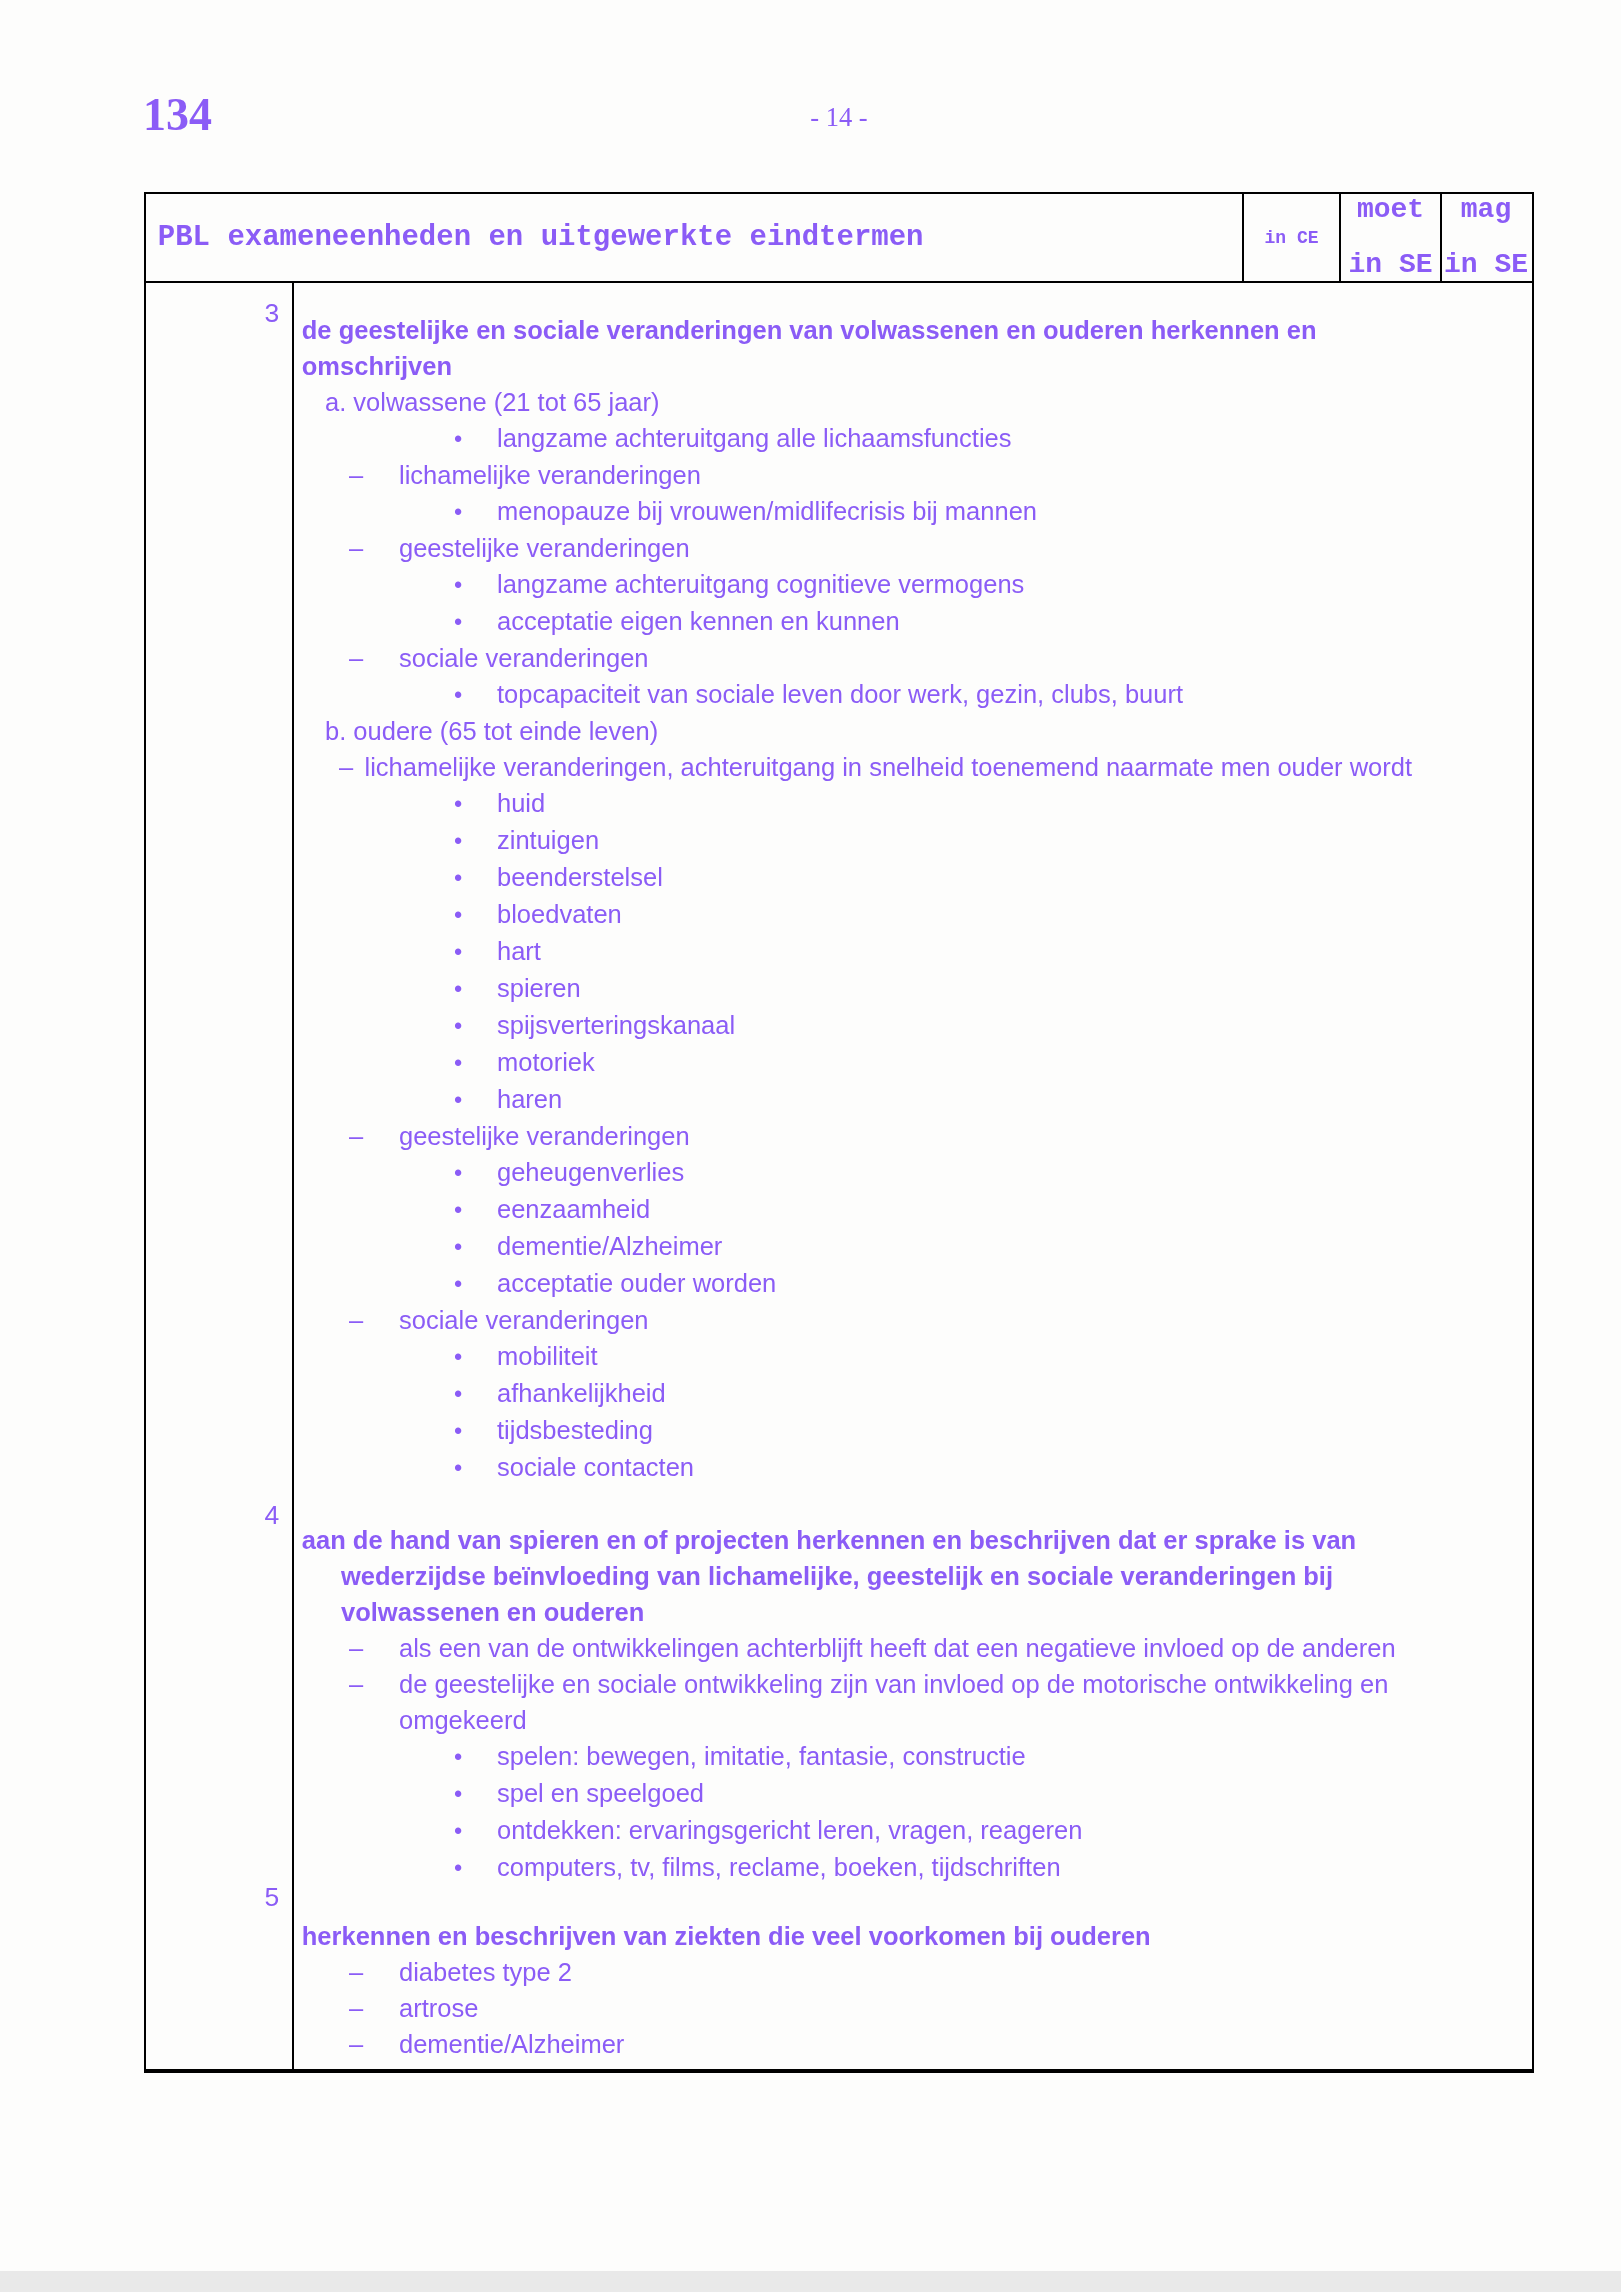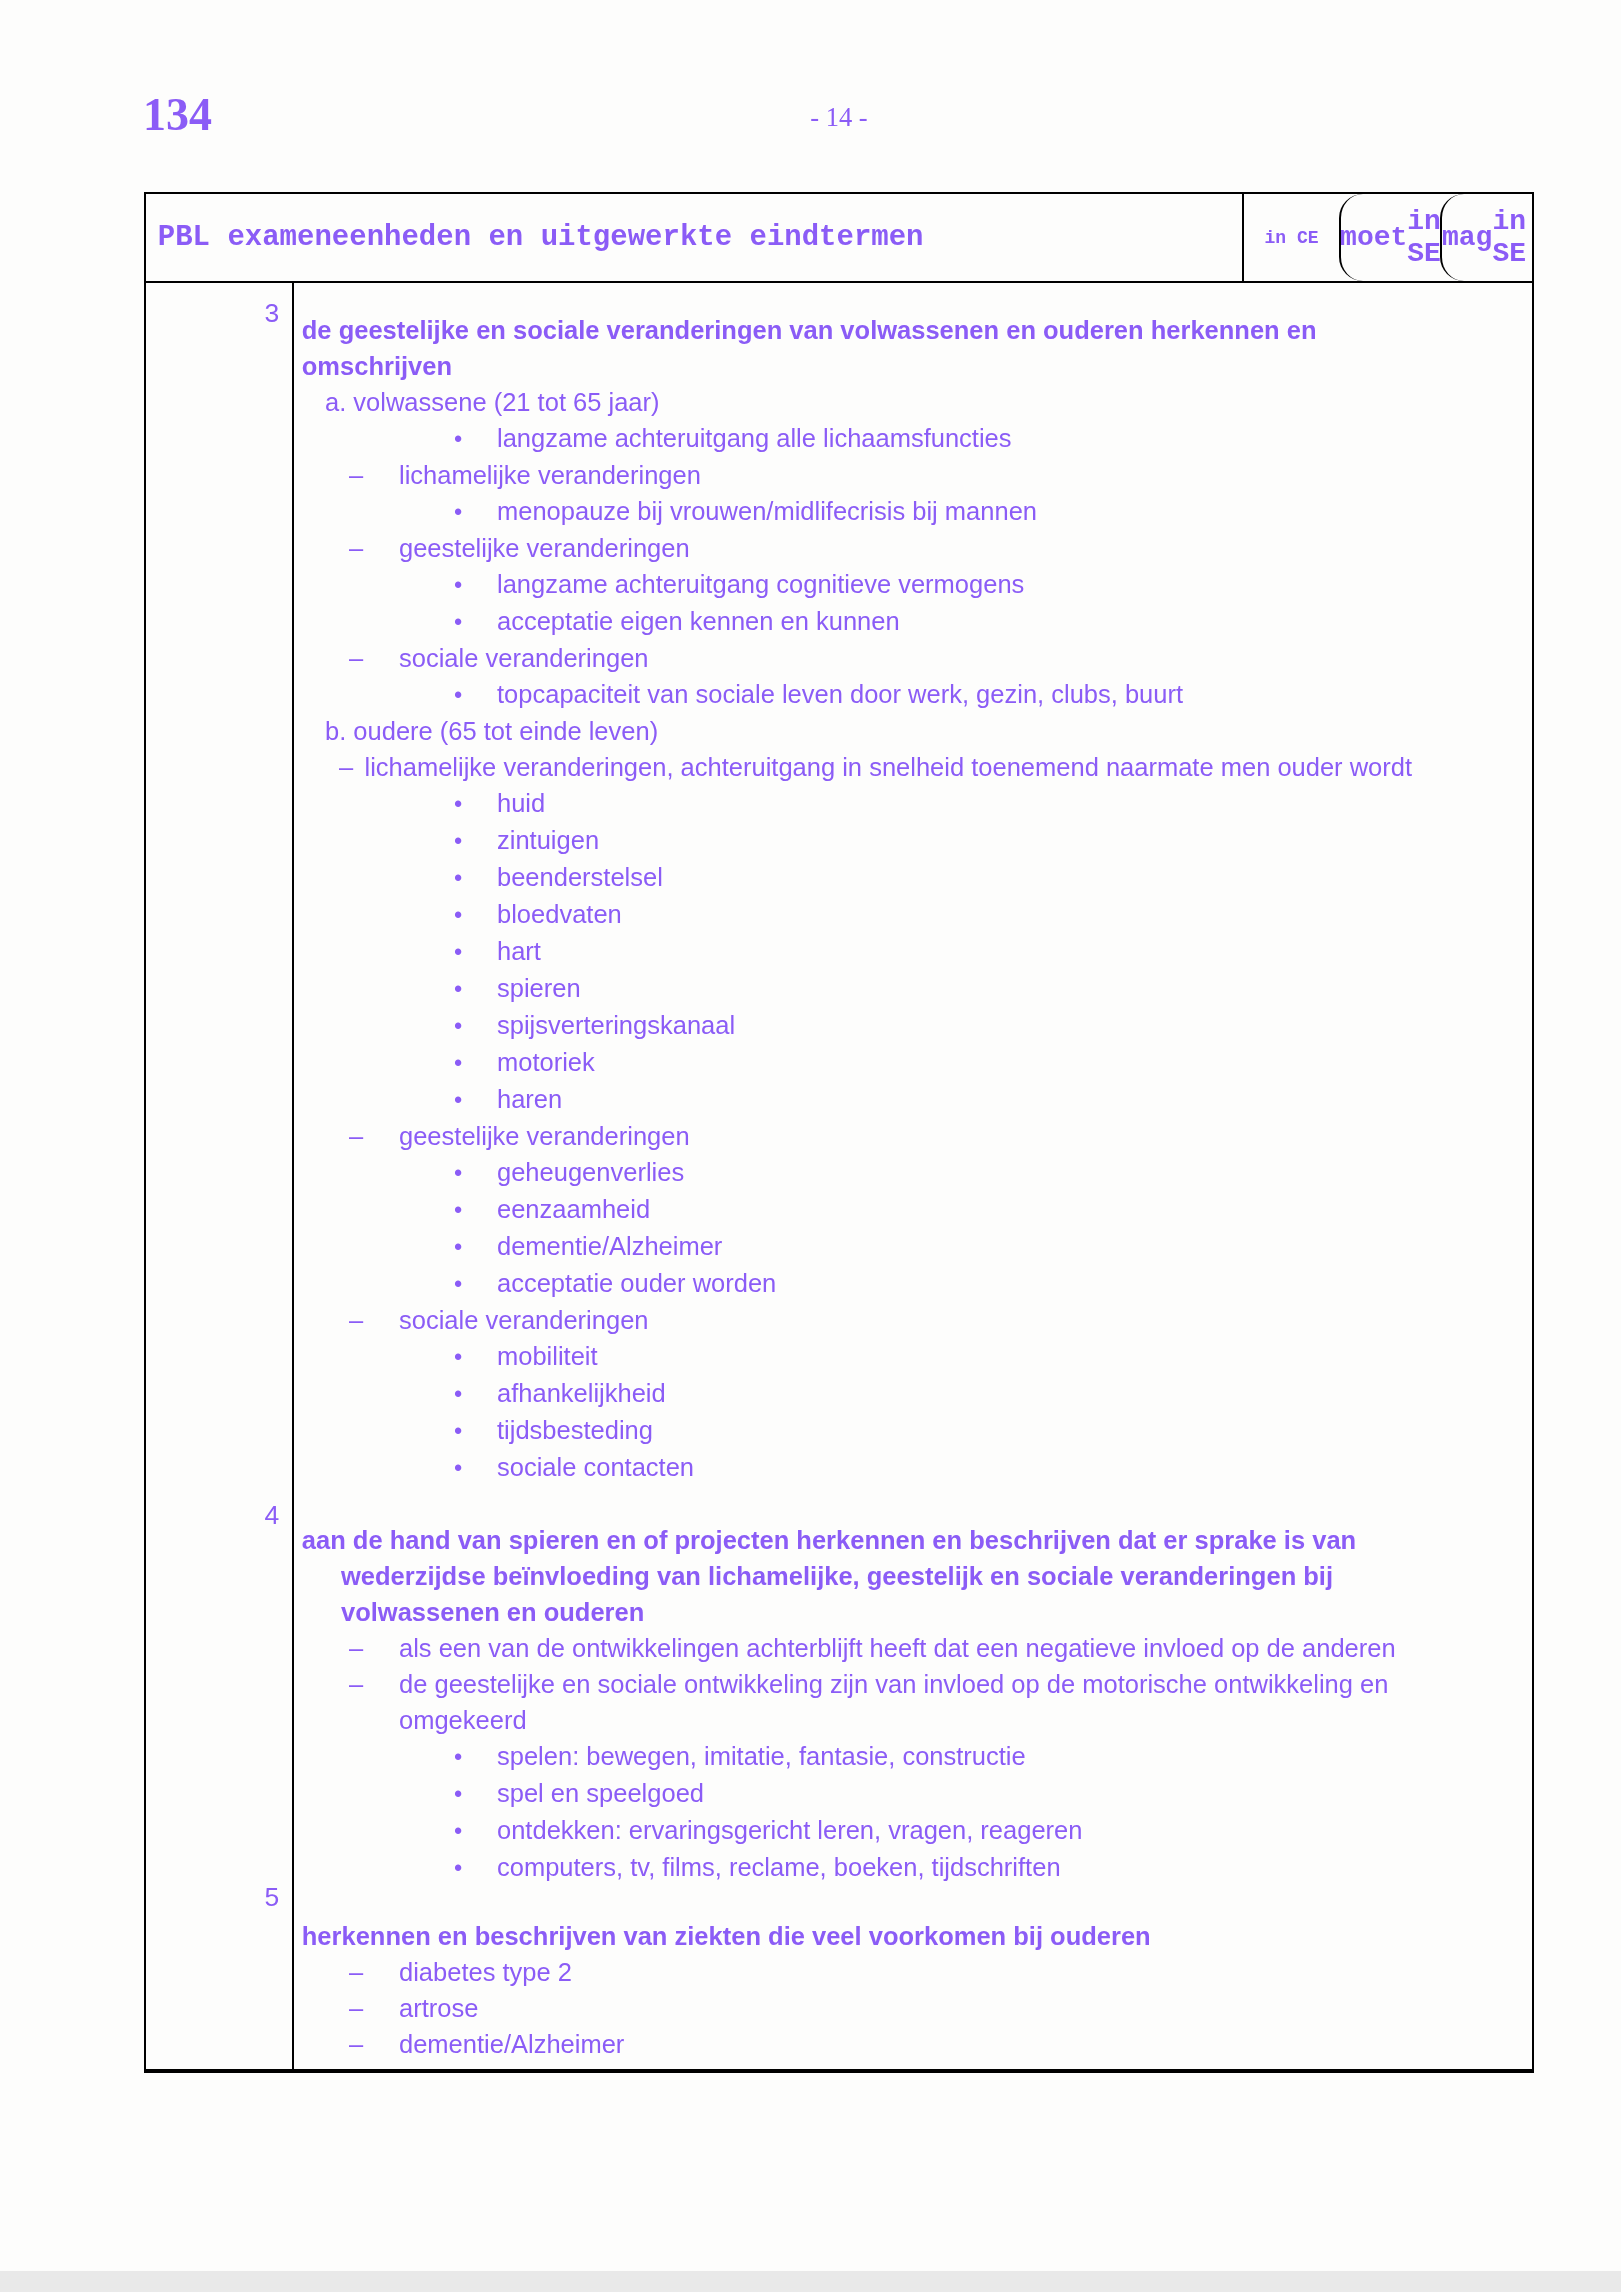--- a/index.html
+++ b/index.html
@@ -9,22 +9,22 @@
          font-family:"Liberation Serif",serif;font-weight:bold;font-size:46px;line-height:1;}
   .pagelabel{position:absolute;left:144px;top:104px;width:1390px;text-align:center;
          font-family:"Liberation Serif",serif;font-size:26.5px;line-height:1;}
   .doc-table{position:absolute;left:144px;top:192px;width:1390px;height:1881px;
          box-sizing:border-box;border:2.9px solid #000;border-bottom-width:4.9px;overflow:hidden;}
   
   .thead{display:flex;height:89px;border-bottom:2.9px solid #000;box-sizing:border-box;}
   .th{box-sizing:border-box;font-weight:bold;font-family:Liberation Mono, monospace;}
   .th-title{width:1096px;font-size:29px;display:flex;align-items:center;padding-left:11.8px;}
   .th-ce{width:97px;border-left:2.9px solid #000;display:flex;align-items:center;justify-content:center;font-size:18px;}
-  .th-2l{border-left:2.9px solid #000;display:flex;flex-direction:row;align-items:center;justify-content:center;
-         font-size:28px;line-height:32px;border-radius:24px;}
+  .th-2l{border-left:2.9px solid #000;display:flex;flex-direction:column;align-items:center;justify-content:space-between;
+         font-size:28px;line-height:32px;}
   .th-moet{width:101px;}
   .th-mag{width:90px;}
   
   .tbody{position:relative;height:calc(100% - 89px);}
   .numcol{position:absolute;left:0;top:0;bottom:0;width:148px;border-right:2.9px solid #000;box-sizing:border-box;}
   .num{position:absolute;right:12.7px;font-size:26.5px;line-height:36px;}
   .content{position:absolute;left:148px;right:0;top:0;bottom:0;padding-top:29px;overflow:hidden;}
   .item{margin:0;}
   .content .item:nth-child(2){margin-top:36px;}
   .content .item:nth-child(3){margin-top:32px;}

